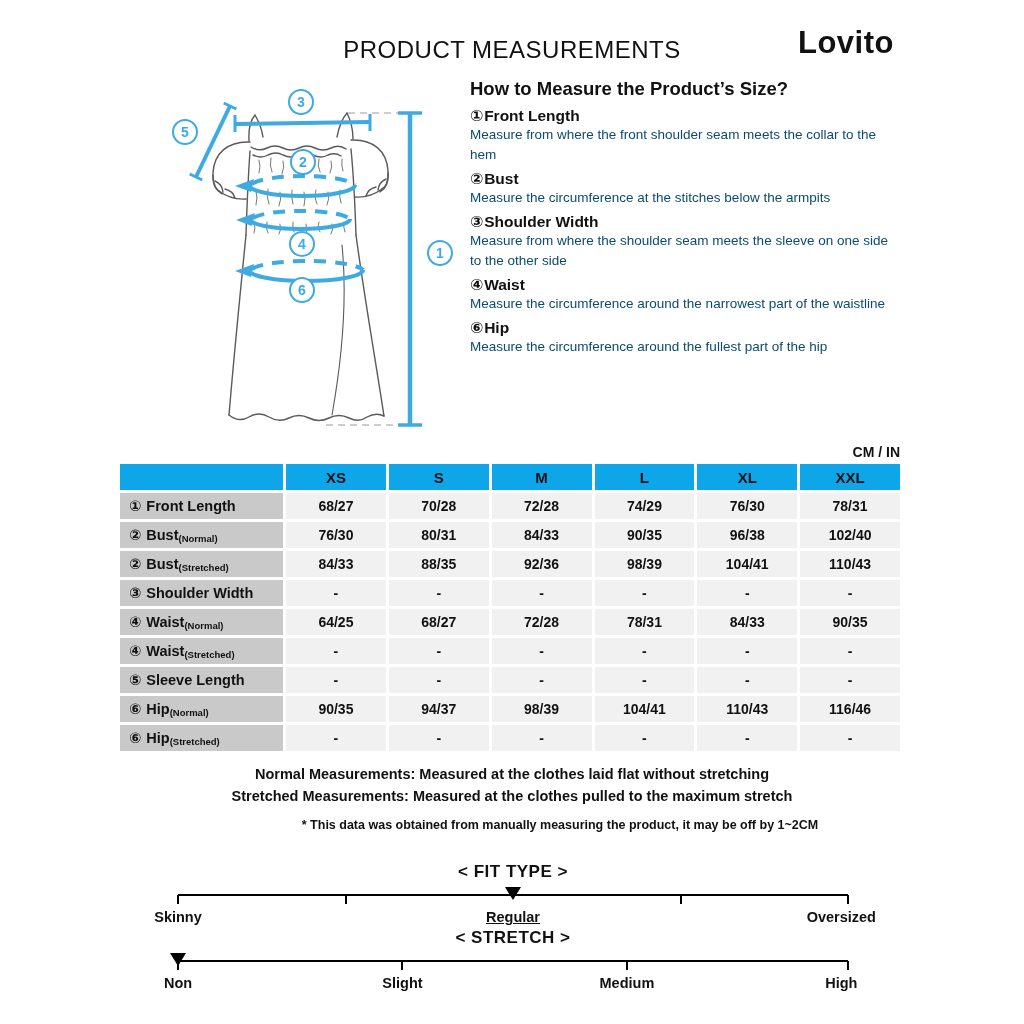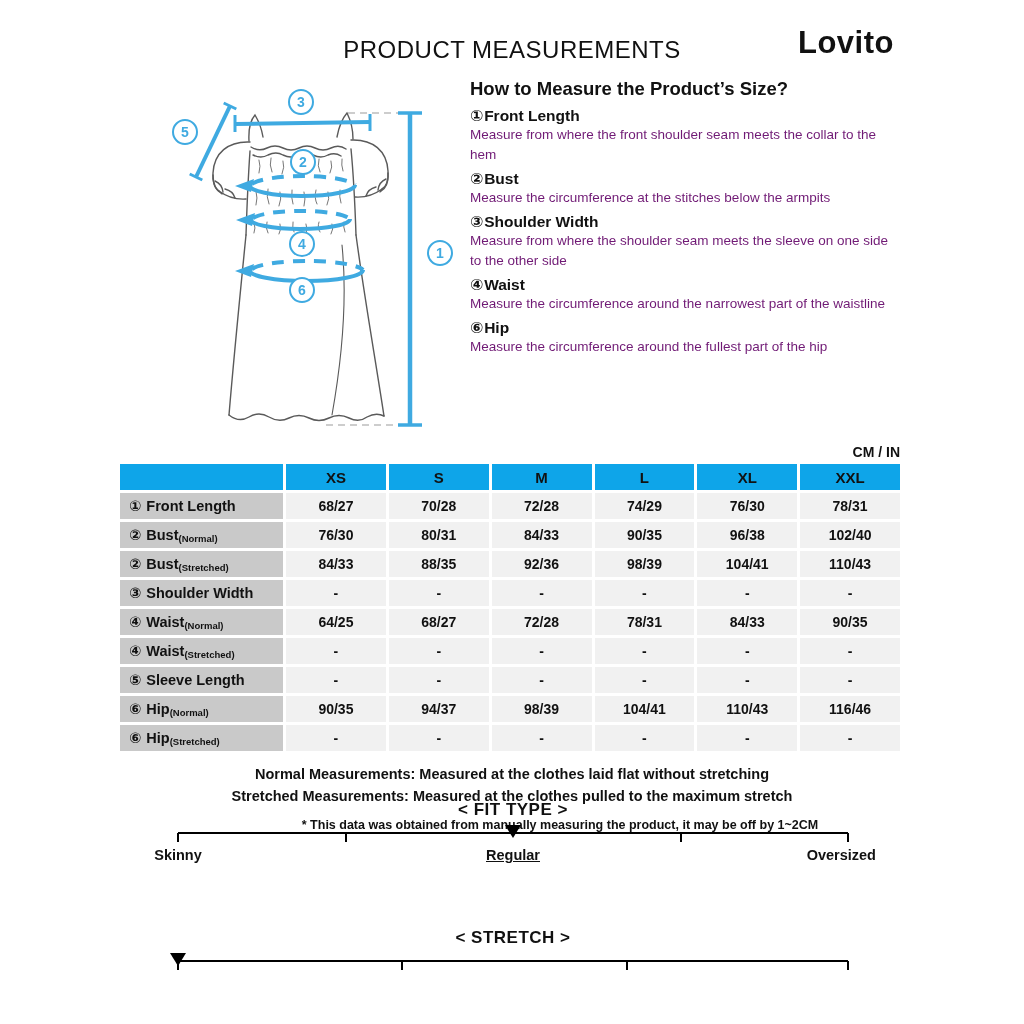--- a/index.html
+++ b/index.html
@@ -13,42 +13,42 @@
   .brand{position:absolute;top:25px;right:130px;font-size:31px;font-weight:bold;letter-spacing:.5px;}
 
   
   .diagram{position:absolute;left:130px;top:85px;}
 
   
   .howto{position:absolute;left:470px;top:78px;width:418px;}
   .howto-heading{font-size:18.5px;font-weight:bold;margin-bottom:7px;}
   .hlabel{font-size:15.5px;font-weight:bold;margin-top:5px;}
   .hnum{margin-right:1px;font-weight:600;}
-  .hdesc{font-size:13.5px;color:#701a75;line-height:20px;}
+  .hdesc{font-size:13.5px;color:#0c4a6e;line-height:20px;}
 
   
   .unit-label{position:absolute;top:444px;right:124px;font-size:14px;font-weight:bold;}
   .size-table{position:absolute;left:120px;top:464px;width:780px;
     display:grid;grid-template-columns:163px repeat(6,1fr);gap:3px;}
   .cell{height:26px;display:flex;align-items:center;justify-content:center;
     background:#f1f1f1;font-size:14px;font-weight:bold;}
   .cell.head{background:#0ea5e9;font-size:15px;}
   .cell.rowlabel{background:#c9c9c9;justify-content:flex-start;padding-left:9px;font-size:14.5px;}
   .rnum{margin-right:5px;}
   .rsub{font-size:9.5px;position:relative;top:3px;}
 
   
   .notes{position:absolute;top:763px;left:0;width:100%;text-align:center;
     font-size:14.5px;font-weight:bold;line-height:22px;}
   .disclaimer{position:absolute;top:818px;left:0;width:100%;text-align:center;
     font-size:12.5px;font-weight:bold;margin-left:48px;}
 
   
   .scale{position:absolute;left:178px;width:670px;}
-  .scale.fit{top:800px;}
+  .scale.fit{top:862px;}
   .scale.stretch{top:928px;}
   .scale-title{text-align:center;font-size:17px;font-weight:bold;letter-spacing:.5px;margin-bottom:12px;}
   .scale-line{position:relative;border-top:2.5px solid #000;height:10px;}
   .tick{position:absolute;top:-1px;width:2px;height:9px;background:#000;transform:translateX(-50%);}
   .marker{position:absolute;top:-9px;width:0;height:0;transform:translateX(-50%);
     border-left:8px solid transparent;border-right:8px solid transparent;border-top:13px solid #000;}
   .scale-labels{position:relative;height:18px;margin-top:3px;}
   .scale-labels span{position:absolute;transform:translateX(-50%);font-size:14.5px;font-weight:bold;white-space:nowrap;}
 </style>
 </head>
@@ -318,13 +318,19 @@
 
 <div class="scale stretch">
   <div class="scale-title">&lt; STRETCH &gt;</div>
   <div class="scale-line">
       <div class="tick" style="left: 0%;"></div>
       <div class="tick" style="left: 33.5%;"></div>
       <div class="tick" style="left: 67%;"></div>
       <div class="tick" style="left: 100%;"></div>
       <div class="marker" style="left: 0%;"></div>
     </div>
+  <div class="scale-labels">
+      <span style="left: 0%;">Non</span>
+      <span style="left: 33.5%;">Slight</span>
+      <span style="left: 67%;">Medium</span>
+      <span style="left: 99%;">High</span>
+    </div>
 </div>
 
 </body></html>

